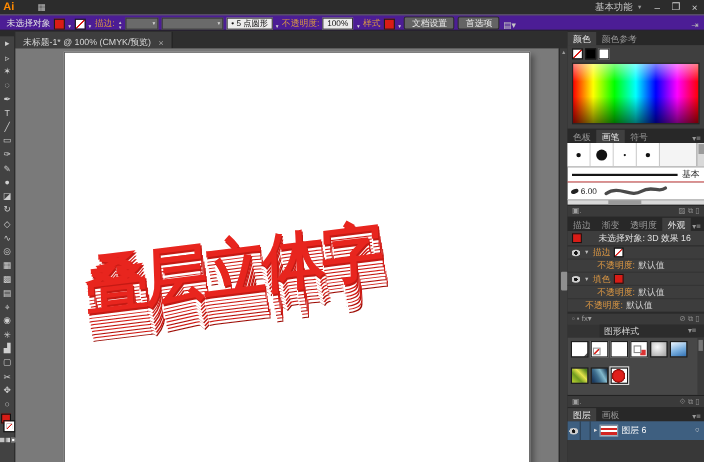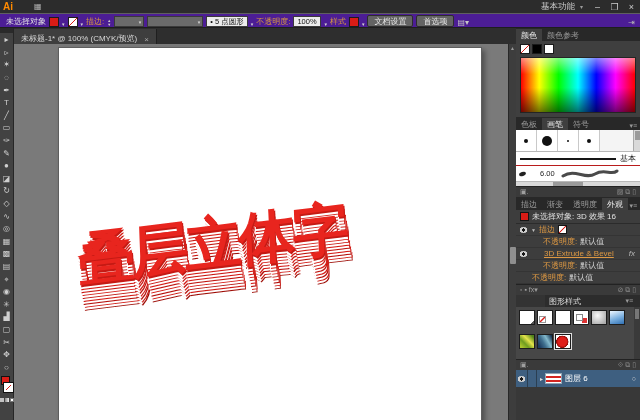--- a/index.html
+++ b/index.html
@@ -102,31 +102,31 @@
   .brush-sizes { height:22px; background:#f4f4f4; display:flex; border-bottom:1px solid #b8b8b8; position:relative; }
   .bcell { width:21px; border-right:1px solid #c9c9c9; display:flex; align-items:center; justify-content:center; background:#fff; }
   .bdot { background:#111; border-radius:50%; }
   .b-vscroll { position:absolute; right:0; top:0; width:7px; height:100%; background:#d9d9d9; border-left:1px solid #aaa; }
   .b-vscroll .thumb { position:absolute; left:1px; top:1px; width:5px; height:9px; background:#9a9a9a; }
   .brush-basic { height:14px; background:#fff; border-bottom:1px solid #b91c1c; display:flex; align-items:center; padding:0 4px; }
   .brush-basic .line { flex:1; height:2px; background:#161616; margin-right:4px; }
   .brush-basic .lbl { color:#222; font-size:8px; }
   .brush-calli { height:16px; background:#fff; display:flex; align-items:center; padding:0 3px; gap:2px; border-bottom:1px solid #b8b8b8; }
   .calli-tip { width:7px; height:4px; background:#222; border-radius:50%; transform:rotate(-20deg); }
-  .brush-calli .val { color:#222; font-size:7.5px;margin-left:12px; }
+  .brush-calli .val { color:#222; font-size:7.5px; }
   .brush-calli svg { margin-left:4px; }
   .b-hscroll { height:4px; background:#d9d9d9; position:relative; }
   .b-hscroll .thumb { position:absolute; left:30%; top:0; width:30px; height:4px; background:#9a9a9a; }
   .panel-bottombar { height:11px; background:#3a3a3a; border-top:1px solid #222; display:flex; align-items:center;
     padding:0 4px; color:#9f9f9f; font-size:7px; gap:3px; }
   .pbb-right { margin-left:auto; display:flex; gap:3px; color:#8a8a8a; }
 
   
   .app-body { background:#3d3d3d; color:#cfcfcf; }
-  .app-header { height:14px; display:flex; align-items:center; gap:3px; padding:0 4px; border-bottom:1px solid #2b2b2b; color:#e2e2e2; }
+  .app-header { height:14px; display:flex; align-items:center; gap:15px; padding:0 4px; border-bottom:1px solid #2b2b2b; color:#e2e2e2; }
   .app-row { height:12px; display:flex; align-items:center; gap:3px; padding:0 3px; border-bottom:1px solid #343434; }
   .eye { width:9px; height:6px; border-radius:50%;
     background:radial-gradient(circle at 50% 50%, #161616 28%, #cfcfcf 32%, #cfcfcf 70%, transparent 72%); }
   .expand { font-size:5px; color:#bbb; }
   .orange { color:#dd9843; }
   .app-sw { width:9px; height:9px; border:1px solid #151515; }
   .app-sw.none { background:linear-gradient(135deg,#fff 42%,#d91c16 46%,#d91c16 54%,#fff 58%); }
   .app-sw.red { background:#d91c16; }
   .effect-link { color:#dd9843; text-decoration:underline; }
   .fx { margin-left:auto; font-style:italic; color:#b5b5b5; padding-right:2px; }
@@ -317,23 +317,23 @@
         <span class="orange">描边</span>
         <span class="app-sw none"></span>
       </div>
       <div class="app-row">
         <span class="ind2"></span>
         <span class="orange">不透明度:</span>
         <span class="value">默认值</span>
       </div>
       <div class="app-row">
         <span class="eye"></span>
-        <span class="ind1"></span>
-        <span class="effect-link">3D Extrude &amp; Bevel</span>
-        <span class="fx">fx</span>
+        <span class="expand">▼</span>
+        <span class="orange">填色</span>
+        <span class="app-sw red"></span>
       </div>
       <div class="app-row">
         <span class="ind2"></span>
         <span class="orange">不透明度:</span>
         <span class="value">默认值</span>
       </div>
       <div class="app-row">
         <span class="ind1"></span>
         <span class="orange">不透明度:</span>
         <span class="value">默认值</span>
@@ -354,20 +354,26 @@
       <span class="gs gs-default"></span><span class="gs gs-none"></span><span class="gs gs-white"></span><span class="gs gs-double"></span><span class="gs gs-silver"></span><span class="gs gs-blue"></span><span class="gs gs-green"></span><span class="gs gs-bluetex"></span><span class="gs gs-red selected"></span></span>
       <span class="gs-vscroll">
           <span class="thumb"></span>
         </span>
     </div>
     <div class="panel-bottombar">
       <span>▣.</span>
       <span class="pbb-right">⟐ ⧉ ▯</span>
     </div>
 
+    <div class="tabbar">
+      <span style="display:contents">
+        
+      <span class="tab active">图层</span><span class="tab">画板</span></span>
+      <span class="panel-menu">▾≡</span>
+    </div>
     <div class="layer-row">
       <span class="lr-cell">
           <span class="eye"></span>
         </span>
       <span class="lr-cell" style="width:9px"></span>
       <span class="lr-arrow">▸</span>
       <span class="layer-thumb"></span>
       <span>图层 6</span>
       <span class="layer-target">○</span>
     </div>

